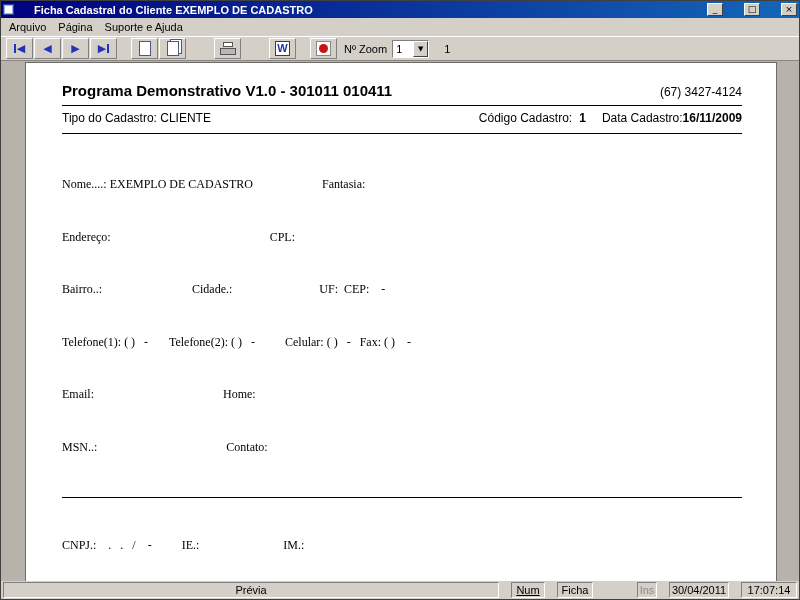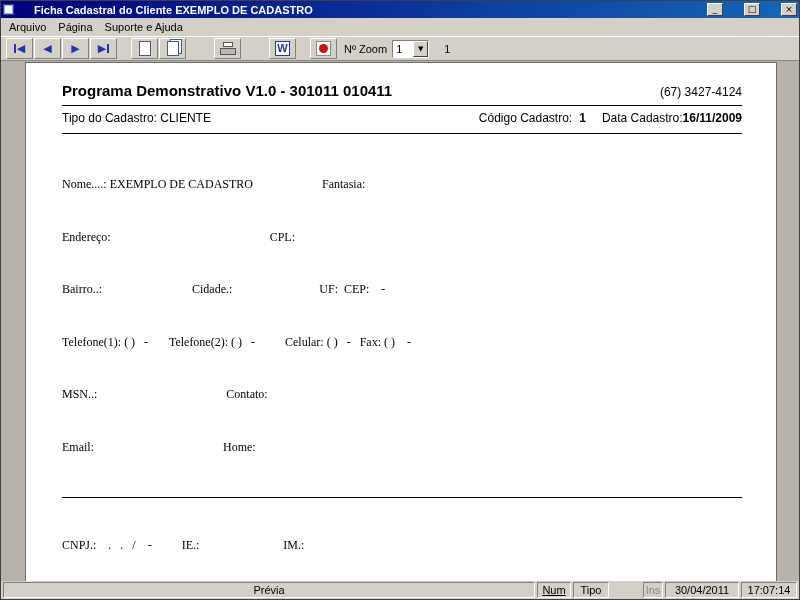--- a/index.html
+++ b/index.html
@@ -48,25 +48,25 @@
   .rule { border-top:1px solid #000; margin-top:6px; }
   .cad-row { display:flex; font-size:12px; padding:5px 0 2px; align-items:flex-end; }
   .cad-tipo { flex:1; }
   .cad-right { display:flex; align-items:baseline; }
   .cad-value { font-weight:bold; margin:0 16px 0 7px; }
   .cad-value2 { font-weight:bold; }
   .mono-block { font-family:Liberation Serif, serif; font-size:12px; line-height:17.5px; white-space:pre; margin-top:7px; }
   .mono-block.tight { margin-top:4px; margin-bottom:2px; }
 
   
-  .statusbar { height:18px; flex:0 0 18px; display:flex; gap:2px; padding:1px 2px; align-items:stretch; }
+  .statusbar { height:18px; flex:0 0 18px; display:flex; gap:12px; padding:1px 2px; align-items:stretch; }
   .panel { border:1px solid; border-color:#808080 #ffffff #ffffff #808080; font-size:11px; display:flex; align-items:center; justify-content:center; padding:0 3px; white-space:nowrap; }
   .panel.main { flex:1; }
   .panel.num { width:34px;text-decoration:underline; } .panel.caps { width:36px; } .panel.ins { width:20px; color:#8a8a8a;margin-left:32px; }
-  .panel.date { width:74px; } .panel.time { width:56px; }
+  .panel.date { width:60px; } .panel.time { width:56px; }
 </style>
 </head>
 <body>
 
 <div class="window">
 
   <div class="titlebar">
     <div class="title-icon"></div>
     <span class="title-text">Ficha Cadastral do Cliente EXEMPLO DE CADASTRO</span>
     <button class="win-btn">_</button>
@@ -147,36 +147,36 @@
         </span>
       </div>
 
       <div class="rule"></div>
 
       <div class="mono-block">
         <div>Nome....: EXEMPLO DE CADASTRO                       Fantasia:</div>
         <div>Endereço:                                                     CPL:</div>
         <div>Bairro..:                              Cidade.:                             UF:  CEP:    -</div>
         <div>Telefone(1): ( )   -       Telefone(2): ( )   -          Celular: ( )   -   Fax: ( )    -</div>
+        <div>Email:                                           Home:</div>
         <div>MSN..:                                           Contato:</div>
-        <div>Email:                                           Home:</div>
       </div>
 
       <div class="rule"></div>
 
       <div class="mono-block tight">
         <div>CNPJ.:    .   .   /    -          IE.:                            IM.:</div>
         
       </div>
 
     </div>
   </div>
 
   <div class="statusbar">
     <div class="panel main">Prévia</div>
     <div class="panel num">Num</div>
-    <div class="panel caps">Tipo</div>
+    <div class="panel caps">Ficha</div>
     <div class="panel ins">Ins</div>
     <div class="panel date">30/04/2011</div>
     <div class="panel time">17:07:14</div>
   </div>
 
 </div>
 
 </body></html>

